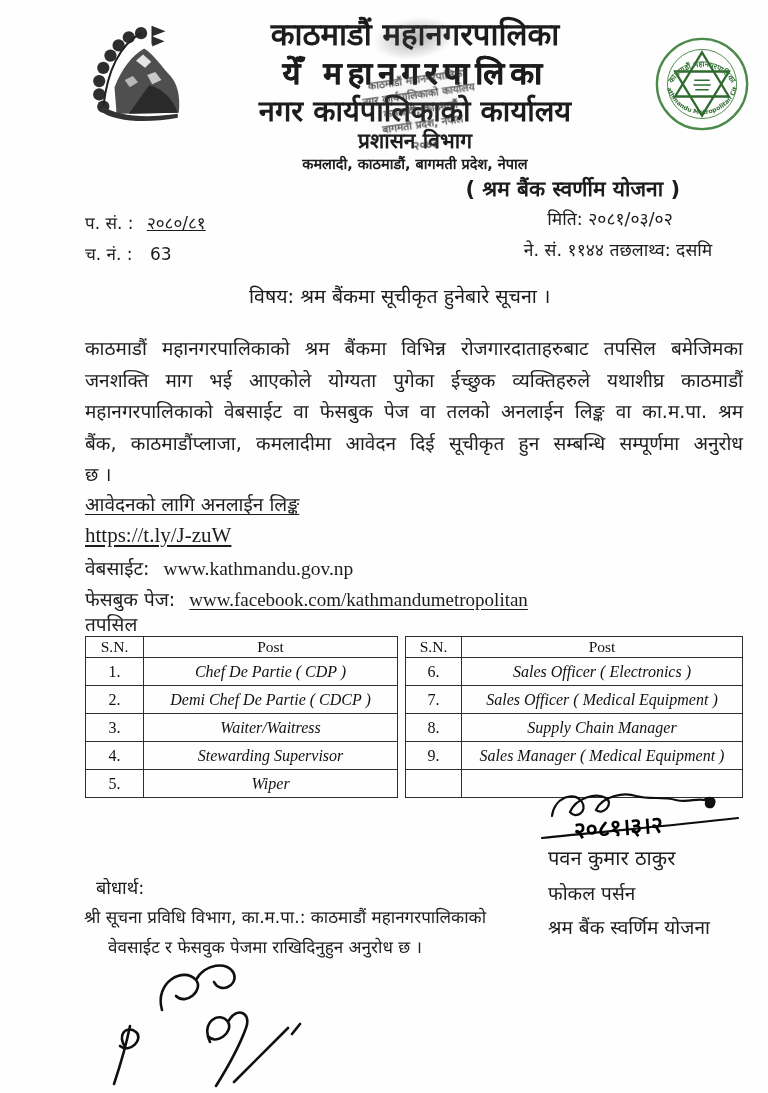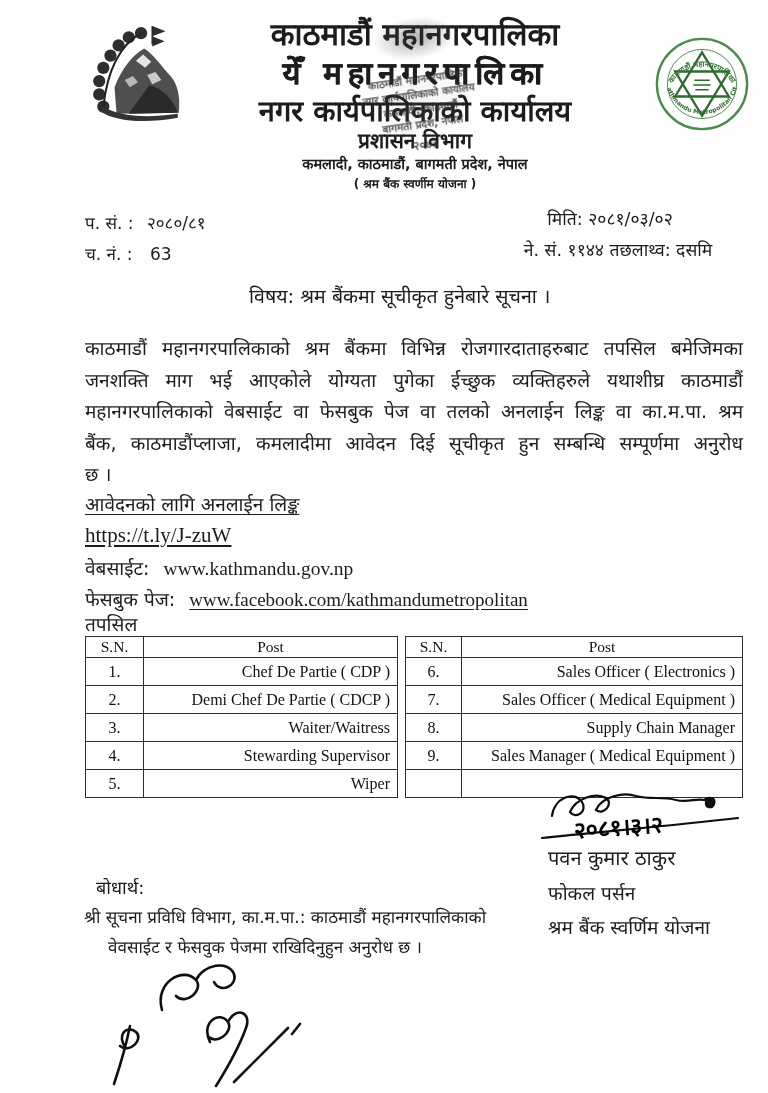--- a/index.html
+++ b/index.html
@@ -9,21 +9,21 @@
     font-family:"DejaVu Sans",sans-serif;overflow:hidden;
   }
   .abs{position:absolute;}
   
   .hdr{left:150px;width:530px;text-align:center;line-height:1.05;}
   .hdr-l1{top:18px;font-size:31px;font-weight:bold;}
   .hdr-l2{top:57px;font-size:31px;font-weight:bold;letter-spacing:6px;text-shadow:0.6px 0 #1c1c1c;}
   .hdr-l3{top:96px;font-size:29px;font-weight:bold;}
   .hdr-l4{top:130px;font-size:21px;font-weight:bold;}
   .hdr-l5{top:157px;font-size:14.5px;font-weight:bold;}
-  .hdr-l6{top:178px;font-size:12px;font-weight:bold;}
+  .hdr-l6{top:178px;font-size:21px;font-weight:bold;text-align:right;}
   
   .stamp{
     left:332px;top:14px;width:172px;height:152px;
     transform:rotate(-8deg);text-align:center;
     color:rgba(45,45,45,0.78);filter:blur(0.3px);
     background:
       radial-gradient(ellipse 55px 28px at 52% 16%, rgba(55,55,55,0.38), rgba(120,120,120,0.12) 60%, transparent 75%),
       radial-gradient(ellipse 80px 55px at 50% 60%, rgba(140,140,140,0.10), transparent 78%);
     border-radius:50%;
     padding-top:58px;box-sizing:border-box;
@@ -40,21 +40,21 @@
   .body-par .bl{height:31.6px;line-height:31.6px;text-align:justify;text-align-last:justify;white-space:normal;}
   .body-par .bl.last{text-align:left;text-align-last:left;}
   .u{text-decoration:underline;text-underline-offset:3px;}
   .lat{font-family:"Liberation Serif",serif;}
   
   table.jobs{border-collapse:collapse;font-family:"Liberation Serif",serif;font-size:16px;color:#111;}
   table.jobs th,table.jobs td{border:1.6px solid #2e2e2e;padding:0 7px;}
   table.jobs th{height:20px;font-weight:normal;font-size:15.5px;}
   table.jobs td{height:27px;}
   td.sn,th.sn{text-align:center;}
-  td.post{text-align:right;}
+  td.post{text-align:center;font-style:italic;}
   
   .sig-text{left:548px;width:200px;text-align:left;font-size:19px;line-height:30px;white-space:nowrap;}
   .sig-text .sig-name{font-size:20px;}
   
   .cc1{left:96px;top:875px;font-size:18px;}
   .cc2{left:84px;top:905px;font-size:17px;white-space:nowrap;}
   .cc3{left:108px;top:935px;font-size:17px;white-space:nowrap;}
   svg text{font-family:"DejaVu Sans",sans-serif;}
 </style>
 </head>
@@ -116,21 +116,21 @@
 <div class="abs stamp">
   <div>काठमाडौं महानगरपालिका</div>
   <div>नगर कार्यपालिकाको कार्यालय</div>
   <div>कमलादी, काठमाडौं</div>
   <div>बागमती प्रदेश, नेपाल</div>
   <div class="stamp-year">२०७३</div>
 </div>
 
 <div class="abs ref" style="left:85px;top:211px;">
   <span>प. सं. :</span>
-  <span style="margin-left:8px;">२०८०/८१</span>
+  <span style="margin-left:8px;text-decoration:underline;">२०८०/८१</span>
 </div>
 <div class="abs ref" style="left:85px;top:242px;">
   <span>च. नं. :</span>
   <span style="margin-left:12px;">63</span>
 </div>
 <div class="abs meta-right" style="top:206px;">
   <div style="margin-right:16px;">मिति: २०८१/०३/०२</div>
   <div style="margin-top:7px;">ने. सं. ११४४ तछलाथ्व: दसमि</div>
 </div>
 

